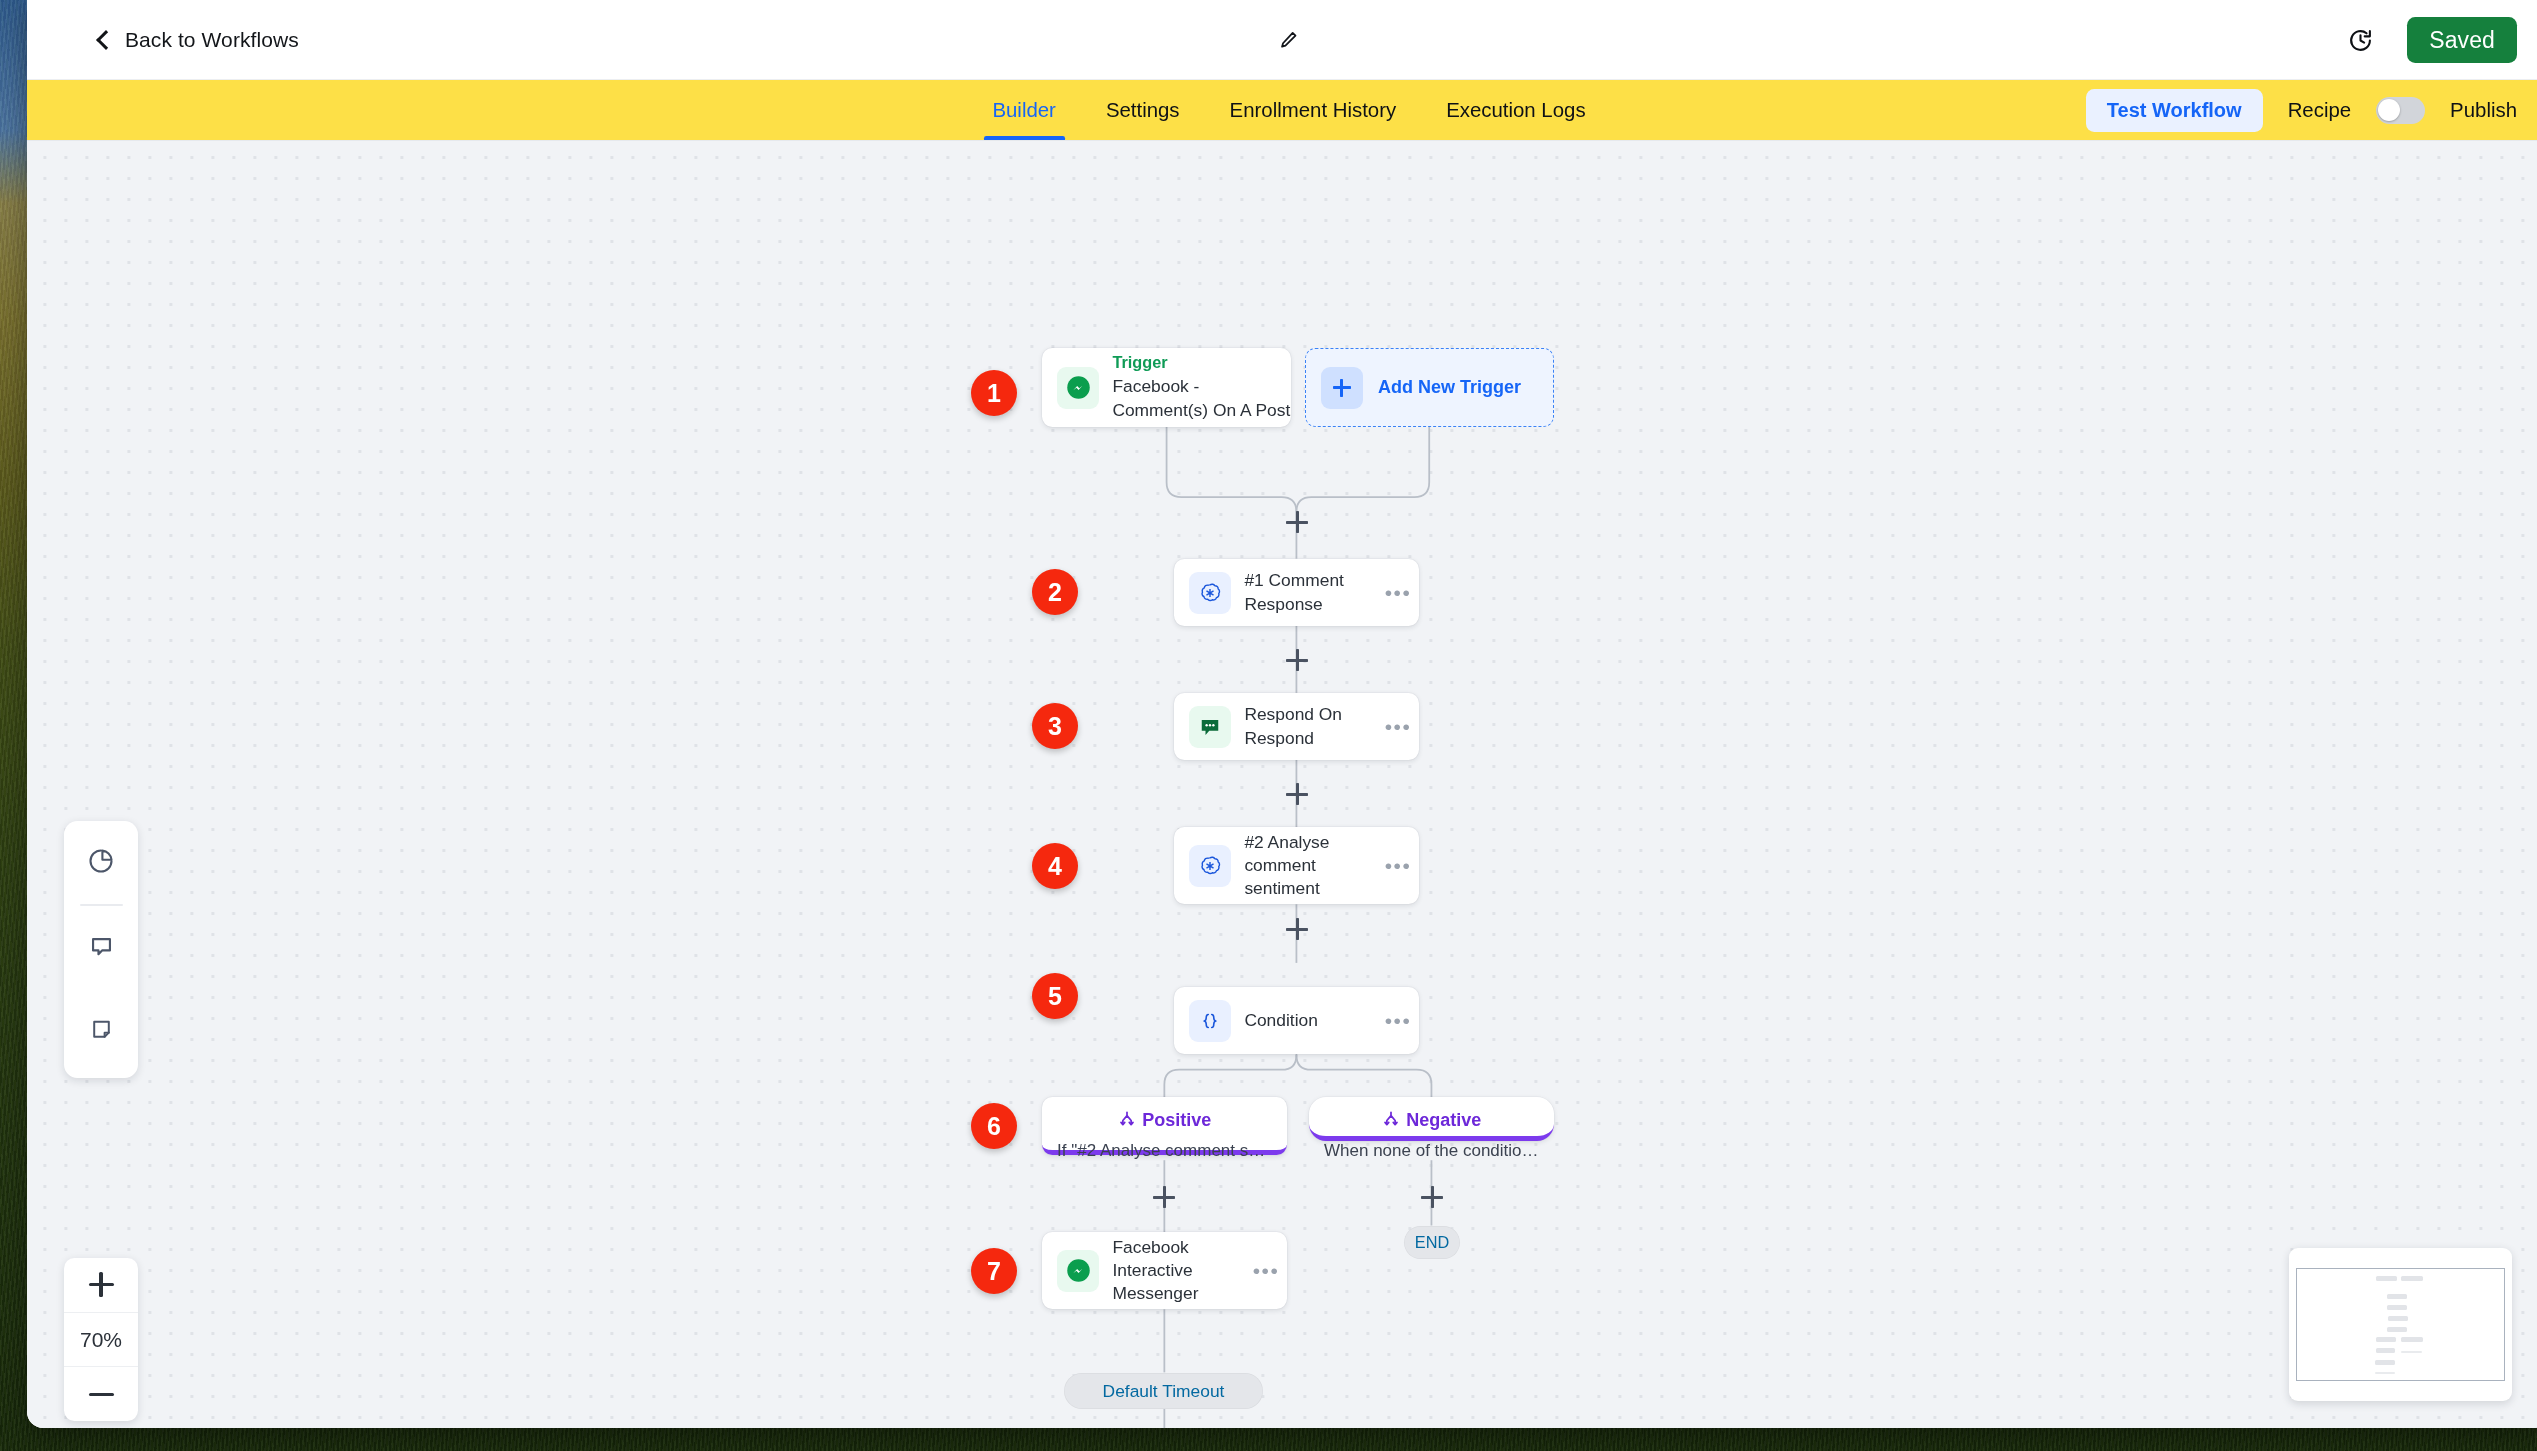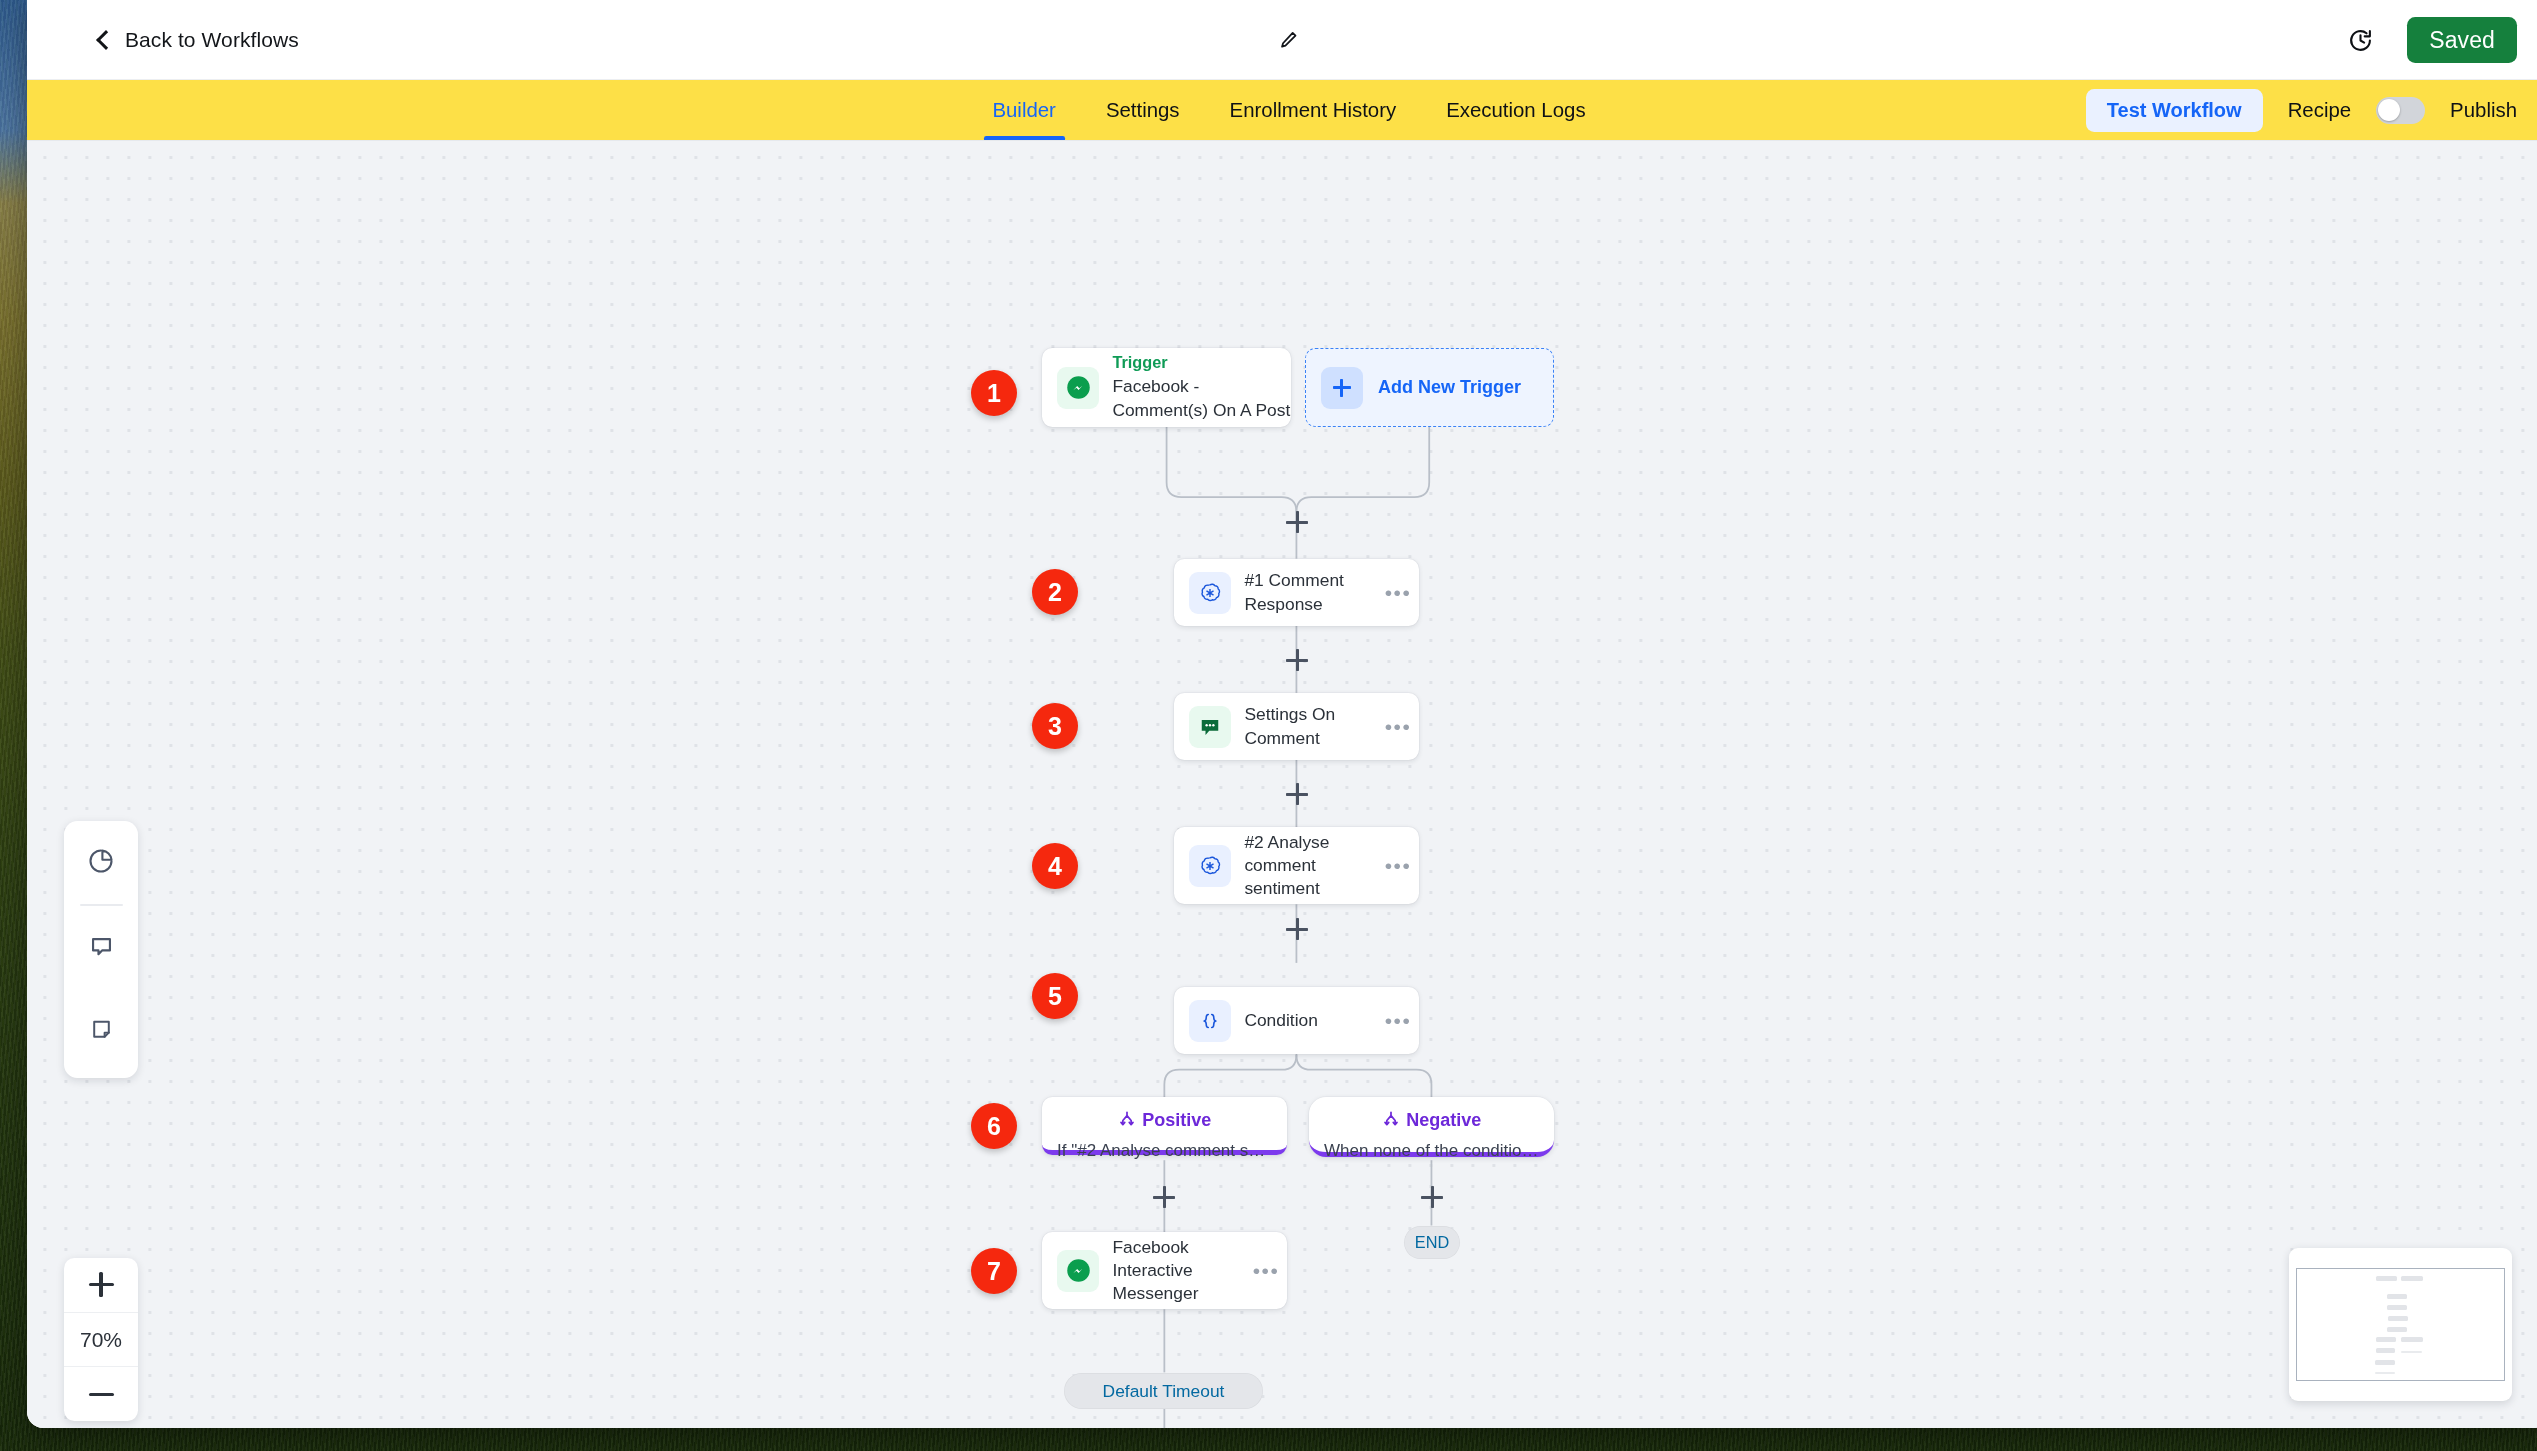--- a/index.html
+++ b/index.html
@@ -203,21 +203,21 @@
   .branch-head {
     display: flex; align-items: center; justify-content: center; gap: 6.7px;
     margin-bottom: 9.6px;
   }
   .branch-label { font-size: 18px; color: #6d28d9; font-weight: 700; }
   .branch-desc {
     font-size: 17px; color: #3b4250; text-align: center;
     white-space: nowrap; overflow: hidden; text-overflow: ellipsis;
   }
   #branch-positive { left: 1015px; top: 956px; width: 245px; height: 58px; }
-  #branch-negative { left: 1282px; top: 956px; width: 245px; height: 60px; border-radius: 17px; }
+  #branch-negative { left: 1282px; top: 956px; width: 245px; height: 44px; border-radius: 17px; }
 
   
   .pill {
     position: absolute; background: #e4e6ea; color: #0369a1;
     border-radius: 18px; display: flex; align-items: center; justify-content: center;
     font-size: 17.4px; z-index: 4; cursor: pointer;
     box-shadow: inset 0 0 0 0.7px rgba(0,0,0,.045);
   }
   #pill-timeout { left: 1037px; top: 1232px; width: 199px; height: 36px; }
   #pill-end-neg  { left: 1377px; top: 1085px; width: 56px; height: 33px; font-size: 16.3px; }
@@ -386,21 +386,21 @@
     <div class="node" id="node-3">
       <div class="node-icon ic-green">
         <svg viewBox="0 0 32 32" width="24" height="24">
           <path d="M5 6.5h22v14.5H15l-5 5.5v-5.5H5z" fill="#0b6b3a"></path>
           <circle cx="11.5" cy="13.7" r="1.6" fill="#fff"></circle>
           <circle cx="16" cy="13.7" r="1.6" fill="#fff"></circle>
           <circle cx="20.5" cy="13.7" r="1.6" fill="#fff"></circle>
         </svg>
       </div>
       <div class="node-text">
-        <div class="node-title">Settings On Comment</div>
+        <div class="node-title">Respond On Respond</div>
       </div>
       <div class="dots-btn">•••</div>
     </div>
 
     <div class="step-badge" style="left:1005px; top:702px;">4</div>
     <div class="node" id="node-4">
       <div class="node-icon ic-blue">
         <svg viewBox="0 0 32 32" width="24" height="24" fill="none" stroke="#1a56db" stroke-width="1.9" stroke-linejoin="round">
           <path d="M16 5.2c2.2-1.6 5.1-1 6.4 1.1 2.5-.2 4.6 1.8 4.5 4.3 2 1.4 2.4 4.3.8 6.1.8 2.4-.7 4.9-3.1 5.4-.6 2.4-3.2 3.8-5.5 2.9-1.8 1.7-4.7 1.4-6.2-.6-2.4.5-4.8-1.2-5-3.7-2.3-.9-3.2-3.7-1.9-5.8-1-2.2.1-4.9 2.4-5.7.2-2.5 2.5-4.2 4.9-3.6 .7-.2 1.6-.6 2.7-.4z"></path>
           <path d="M16 10.6v10.8M11.3 13.3l9.4 5.4M20.7 13.3l-9.4 5.4"></path>

